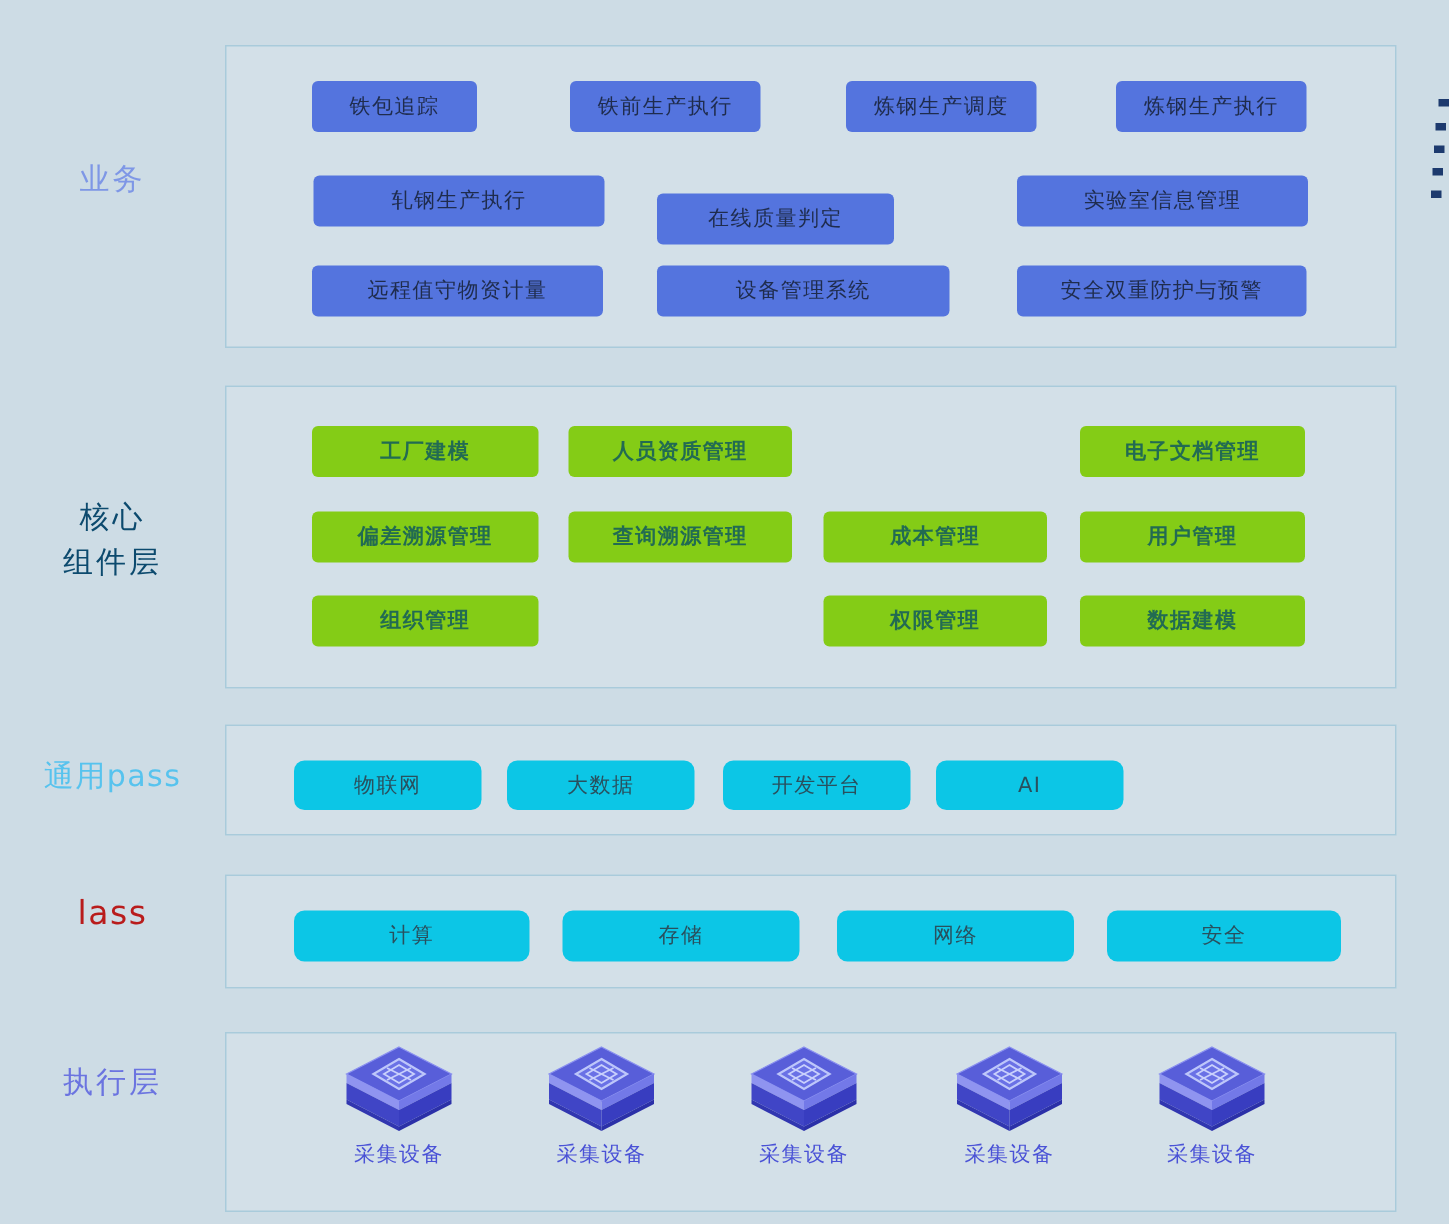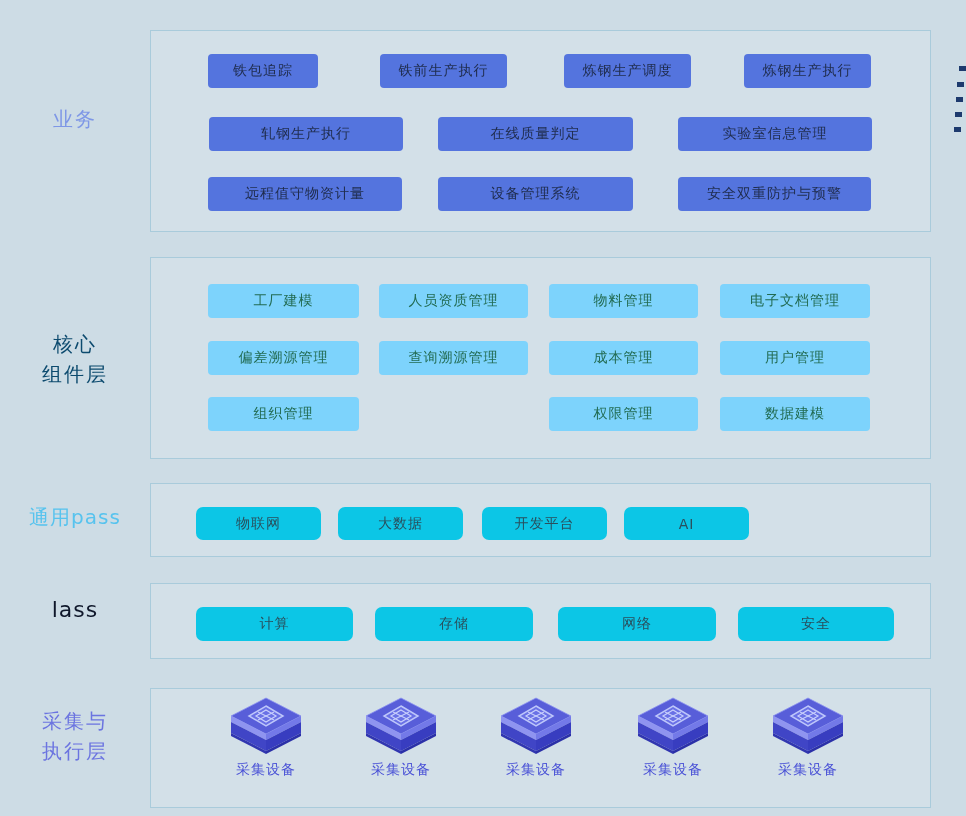--- a/index.html
+++ b/index.html
@@ -15,21 +15,21 @@
   }
   
   .layer-label{
     position:absolute;left:0;width:150px;
     text-align:center;line-height:30px;font-size:20px;
     letter-spacing:2px;
   }
   .lbl-business{top:104px;color:#7e97e6;}
   .lbl-core{top:329px;color:#0c4a6e;}
   .lbl-paas{top:502px;color:#57c3ee;letter-spacing:1px;}
-  .lbl-iaas{top:595px;color:#0f172a;font-size:22px;letter-spacing:1px;}
+  .lbl-iaas{top:595px;color:#b91c1c;font-size:22px;letter-spacing:1px;}
   .lbl-device{top:706px;color:#6b74e0;}
   
   .panel{
     position:absolute;left:150px;width:781px;
     background:#d3e0e8;
     border:1px solid #a9cbdb;
     box-sizing:border-box;
   }
   .panel-1{top:30px;height:202px;}
   .panel-2{top:257px;height:202px;}
@@ -38,21 +38,21 @@
   .panel-5{top:688px;height:120px;}
   
   .btn{
     position:absolute;height:34px;
     display:flex;align-items:center;justify-content:center;
     border:none;outline:none;cursor:pointer;
     font-family:inherit;font-size:14px;letter-spacing:1px;
     border-radius:4px;padding:0;
   }
   .btn-blue{background:#5474de;color:#1f2c4d;}
-  .btn-green{background:#7dd3fc;color:#226b52;}
+  .btn-green{background:#84cc16;color:#226b52;font-weight:bold;}
   .btn-cyan{background:#0cc6e6;color:#29505e;border-radius:7px;}
   .btn-cyan.short{height:33px;}
   
   .device{
     position:absolute;top:8px;width:80px;
     display:flex;flex-direction:column;align-items:center;
   }
   .device-caption{
     margin-top:6px;font-size:14px;letter-spacing:1px;
     color:#4a52d6;white-space:nowrap;
@@ -71,41 +71,39 @@
   <div class="layer-label lbl-business">
     <div>业务</div>
   </div>
   <div class="layer-label lbl-core">
     <div>核心</div>
     <div>组件层</div>
   </div>
   <div class="layer-label lbl-paas">通用pass</div>
   <div class="layer-label lbl-iaas">lass</div>
   <div class="layer-label lbl-device">
-    <div>采集与</div>
     <div>执行层</div>
   </div>
 
   <div class="panel panel-1">
     <button class="btn btn-blue" style="left:57px;top:23px;width:110px">铁包追踪</button>
     <button class="btn btn-blue" style="left:229px;top:23px;width:127px">铁前生产执行</button>
     <button class="btn btn-blue" style="left:413px;top:23px;width:127px">炼钢生产调度</button>
     <button class="btn btn-blue" style="left:593px;top:23px;width:127px">炼钢生产执行</button>
     <button class="btn btn-blue" style="left:58px;top:86px;width:194px">轧钢生产执行</button>
-    <button class="btn btn-blue" style="left:287px;top:86px;width:195px">在线质量判定</button>
+    <button class="btn btn-blue" style="left:287px;top:98px;width:158px">在线质量判定</button>
     <button class="btn btn-blue" style="left:527px;top:86px;width:194px">实验室信息管理</button>
     <button class="btn btn-blue" style="left:57px;top:146px;width:194px">远程值守物资计量</button>
     <button class="btn btn-blue" style="left:287px;top:146px;width:195px">设备管理系统</button>
     <button class="btn btn-blue" style="left:527px;top:146px;width:193px">安全双重防护与预警</button>
   </div>
 
   <div class="panel panel-2">
     <button class="btn btn-green" style="left:57px;top:26px;width:151px">工厂建模</button>
     <button class="btn btn-green" style="left:228px;top:26px;width:149px">人员资质管理</button>
-    <button class="btn btn-green" style="left:398px;top:26px;width:149px">物料管理</button>
     <button class="btn btn-green" style="left:569px;top:26px;width:150px">电子文档管理</button>
     <button class="btn btn-green" style="left:57px;top:83px;width:151px">偏差溯源管理</button>
     <button class="btn btn-green" style="left:228px;top:83px;width:149px">查询溯源管理</button>
     <button class="btn btn-green" style="left:398px;top:83px;width:149px">成本管理</button>
     <button class="btn btn-green" style="left:569px;top:83px;width:150px">用户管理</button>
     <button class="btn btn-green" style="left:57px;top:139px;width:151px">组织管理</button>
     <button class="btn btn-green" style="left:398px;top:139px;width:149px">权限管理</button>
     <button class="btn btn-green" style="left:569px;top:139px;width:150px">数据建模</button>
   </div>
 

